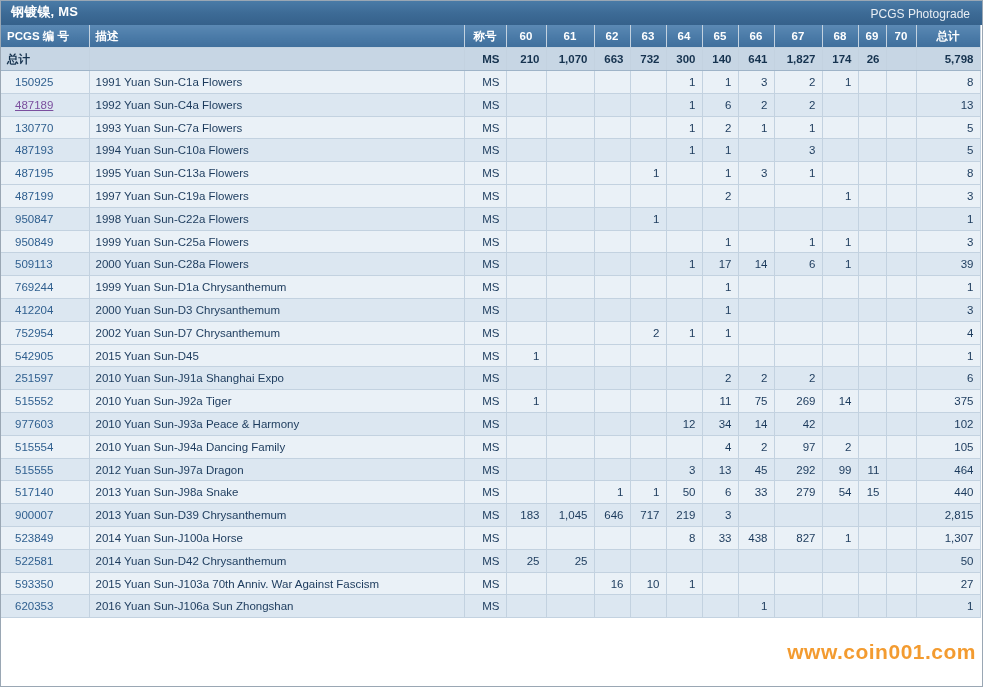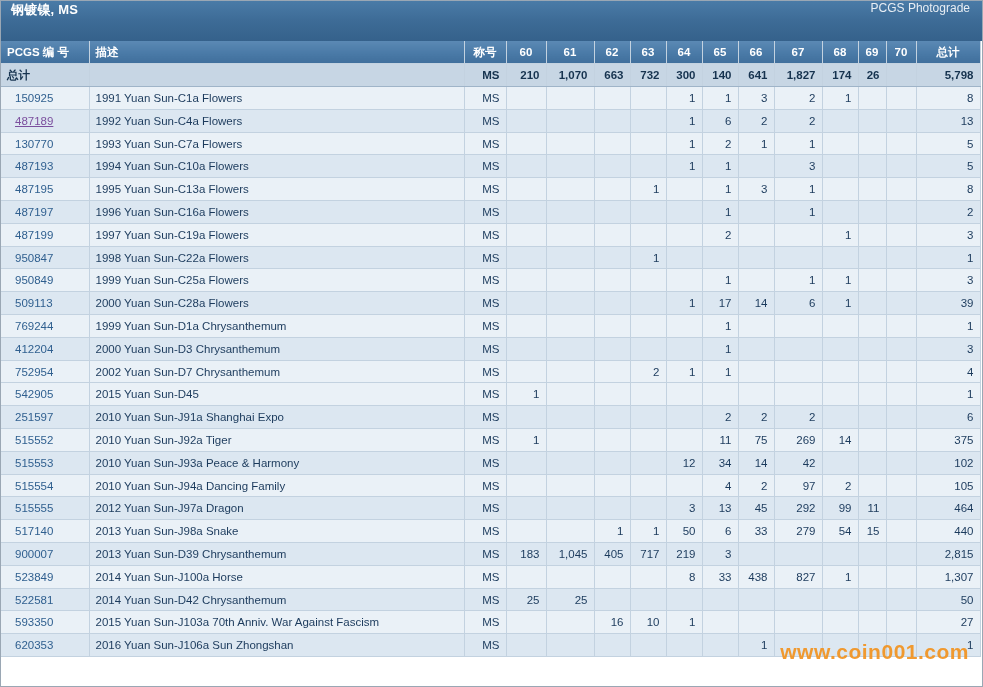--- a/index.html
+++ b/index.html
@@ -18,27 +18,27 @@
   .page {
     width: 983px;
     height: 687px;
     position: relative;
     box-sizing: border-box;
     border: 1px solid #9aa7b4;
     background: #ffffff;
   }
   
   .titlebar {
-    height: 40px;
+    height: 24px;
     background: linear-gradient(to bottom, #4a7ba7 0%, #3d6b96 50%, #35618b 100%);
     color: #ffffff;
     display: flex;
-    align-items: flex-start;
+    align-items: flex-end;
     justify-content: space-between;
-    padding: 0 12px 16px 10px;
+    padding: 0 12px 4px 10px;
     box-sizing: border-box;
   }
   .titlebar .title {
     font-weight: bold;
     font-size: 13px;
     letter-spacing: .2px;
   }
   .titlebar .brand {
     font-size: 12px;
     color: #e8eef4;
@@ -86,21 +86,21 @@
     margin-left: 8px;
   }
   td.id a.visited {
     color: #7b4f9e;
     text-decoration: underline;
   }
   td.desc { color: #1b3a5c; }
   
   .watermark {
     position: absolute;
-    right: 13px;
+    right: 6px;
     bottom: 22px;
     font-size: 21px;
     font-weight: bold;
     color: #f2931f;
     opacity: .92;
     font-family: "Liberation Sans", sans-serif;
     letter-spacing: .5px;
     pointer-events: none;
   }
 </style>
@@ -247,37 +247,20 @@
           <td class="num">1</td>
           <td class="num"></td>
           <td class="num">1</td>
           <td class="num">3</td>
           <td class="num">1</td>
           <td class="num"></td>
           <td class="num"></td>
           <td class="num"></td>
           <td class="num">8</td>
         </tr>
-        <tr class="odd">
-          <td class="id"><a href="#">487197</a></td>
-          <td class="desc">1996 Yuan Sun-C16a Flowers</td>
-          <td class="center">MS</td>
-          <td class="num"></td>
-          <td class="num"></td>
-          <td class="num"></td>
-          <td class="num"></td>
-          <td class="num"></td>
-          <td class="num">1</td>
-          <td class="num"></td>
-          <td class="num">1</td>
-          <td class="num"></td>
-          <td class="num"></td>
-          <td class="num"></td>
-          <td class="num">2</td>
-        </tr>
         <tr class="even">
           <td class="id"><a href="#">487199</a></td>
           <td class="desc">1997 Yuan Sun-C19a Flowers</td>
           <td class="center">MS</td>
           <td class="num"></td>
           <td class="num"></td>
           <td class="num"></td>
           <td class="num"></td>
           <td class="num"></td>
           <td class="num">2</td>
@@ -435,21 +418,21 @@
           <td class="num"></td>
           <td class="num">11</td>
           <td class="num">75</td>
           <td class="num">269</td>
           <td class="num">14</td>
           <td class="num"></td>
           <td class="num"></td>
           <td class="num">375</td>
         </tr>
         <tr class="odd">
-          <td class="id"><a href="#">515553</a></td>
+          <td class="id"><a href="#">977603</a></td>
           <td class="desc">2010 Yuan Sun-J93a Peace &amp; Harmony</td>
           <td class="center">MS</td>
           <td class="num"></td>
           <td class="num"></td>
           <td class="num"></td>
           <td class="num"></td>
           <td class="num">12</td>
           <td class="num">34</td>
           <td class="num">14</td>
           <td class="num">42</td>
@@ -508,21 +491,21 @@
           <td class="num">15</td>
           <td class="num"></td>
           <td class="num">440</td>
         </tr>
         <tr class="odd">
           <td class="id"><a href="#">900007</a></td>
           <td class="desc">2013 Yuan Sun-D39 Chrysanthemum</td>
           <td class="center">MS</td>
           <td class="num">183</td>
           <td class="num">1,045</td>
-          <td class="num">405</td>
+          <td class="num">646</td>
           <td class="num">717</td>
           <td class="num">219</td>
           <td class="num">3</td>
           <td class="num"></td>
           <td class="num"></td>
           <td class="num"></td>
           <td class="num"></td>
           <td class="num"></td>
           <td class="num">2,815</td>
         </tr>

